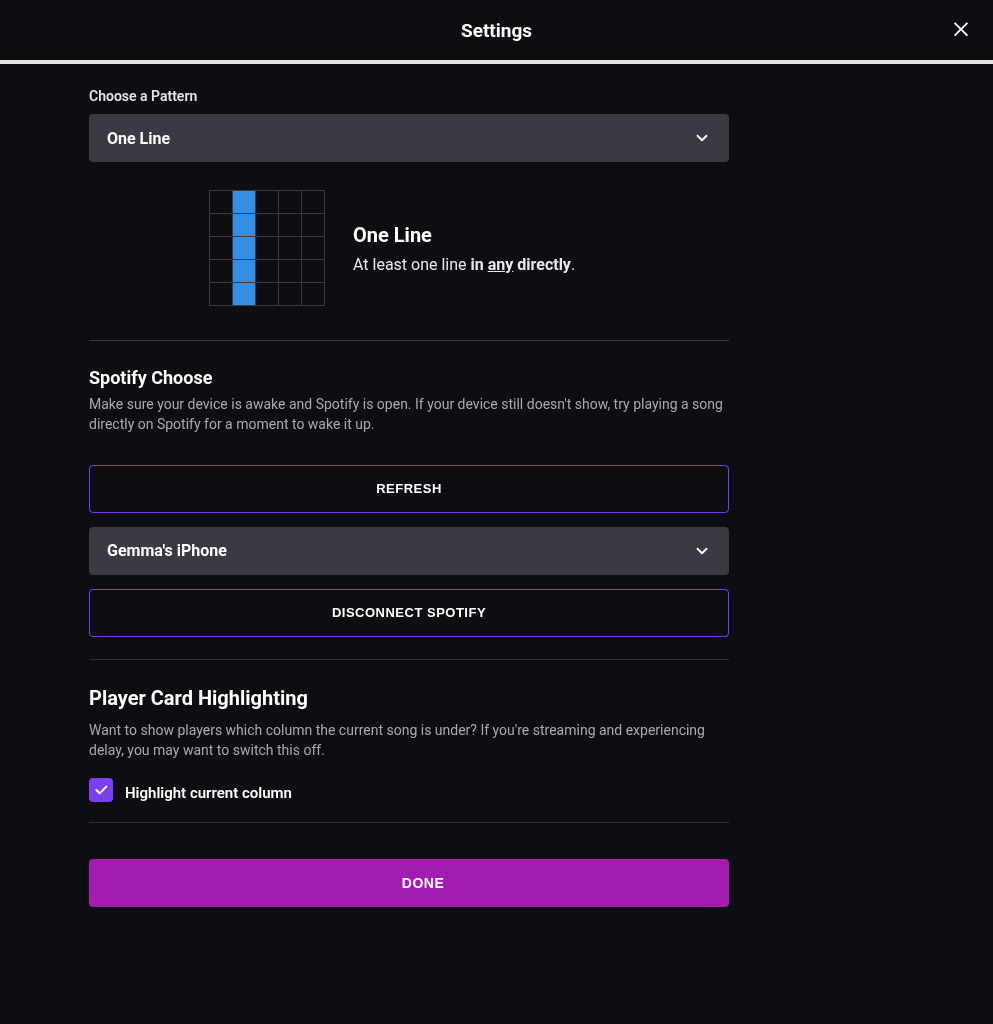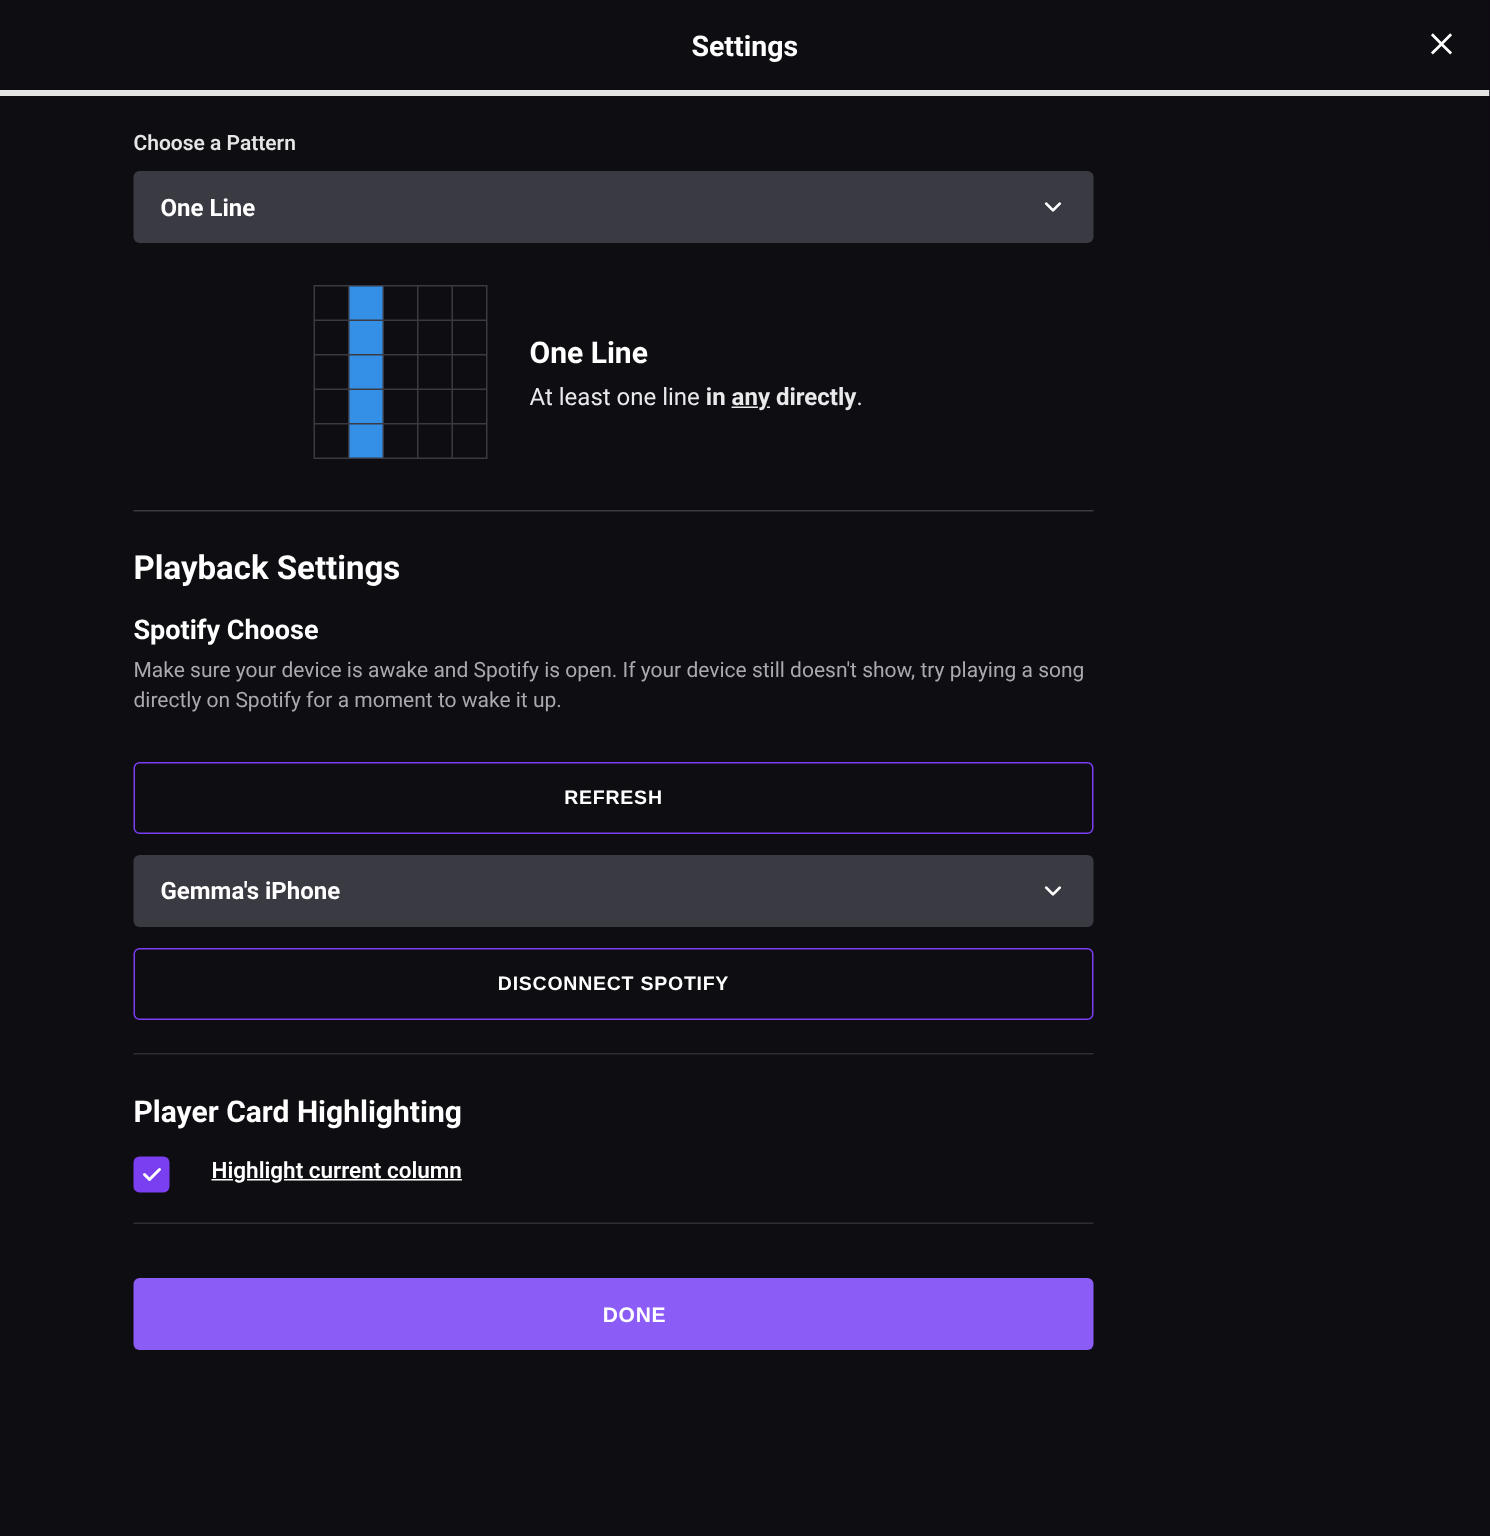--- a/index.html
+++ b/index.html
@@ -124,41 +124,40 @@
     cursor: pointer;
     text-transform: uppercase;
     display: flex;
     align-items: center;
     justify-content: center;
   }
   .stack > * + * { margin-top: 14px; gap: 48px; }
   .stack { margin-top: 30px; }
   .check-row {
     display: flex;
-    align-items: flex-start;
-    gap: 28px;
+    align-items: flex-end;
+    gap: 12px;
     margin-top: 18px;
-    text-decoration: underline;
   }
   .checkbox {
     width: 24px;
     height: 24px;
     border-radius: 4px;
     background: #7b3ff2;
     display: flex;
     align-items: center;
     justify-content: center;
     cursor: pointer;
   }
   .checkbox svg { width: 16px; height: 16px; color: #ffffff; }
   .check-label { font-size: 15px; font-weight: 600; }
   .primary-btn {
     width: 100%;
     height: 48px;
-    background: #8b5cf6;
+    background: #a21caf;
     color: #ffffff;
     font-weight: 700;
     font-size: 14px;
     letter-spacing: 0.5px;
     border: none;
     border-radius: 4px;
     cursor: pointer;
     text-transform: uppercase;
     display: flex;
     align-items: center;
@@ -222,21 +221,20 @@
       <div class="pattern-text">
         <div class="pname">One Line</div>
         <div class="pdesc">
           <span>At least one line </span><span class="bold">in </span><span class="underline">any</span><span class="bold"> directly</span><span>.</span>
         </div>
       </div>
     </div>
 
     <hr class="divider">
 
-    <div class="section-title">Playback Settings</div>
     <div class="subheading">Spotify Choose</div>
     <div class="helper">Make sure your device is awake and Spotify is open. If your device still doesn't show, try playing a song directly on Spotify for a moment to wake it up.</div>
 
     <div class="stack">
       <button class="outline-btn">
         <span>REFRESH</span>
       </button>
       <div class="select">
         <span>Gemma's iPhone</span>
         <svg class="chevron" viewBox="0 0 24 24">
@@ -244,20 +242,21 @@
           </svg>
       </div>
       <button class="outline-btn">
         <span>DISCONNECT SPOTIFY</span>
       </button>
     </div>
 
     <hr class="divider-thin">
 
     <div class="section-title" style="font-size:20px;margin-bottom:0">Player Card Highlighting</div>
+    <div class="pcdesc">Want to show players which column the current song is under? If you're streaming and experiencing delay, you may want to switch this off.</div>
 
     <div class="check-row">
       <div class="checkbox">
         <svg viewBox="0 0 24 24">
             <path fill="none" stroke="currentColor" stroke-width="3" stroke-linecap="round" stroke-linejoin="round" d="M5 12l5 5L20 7"></path>
           </svg>
       </div>
       <div class="check-label">Highlight current column</div>
     </div>
 

